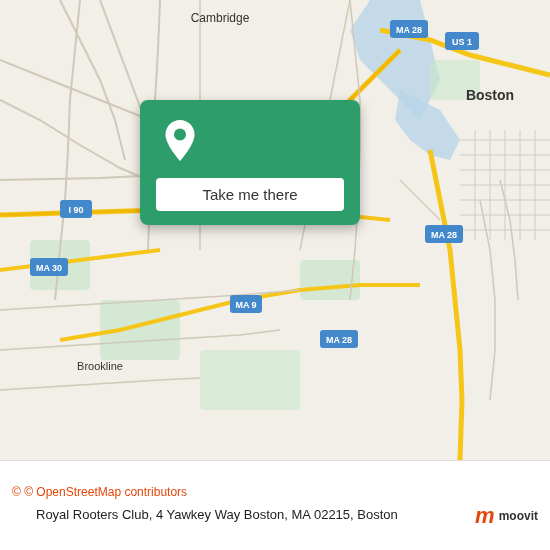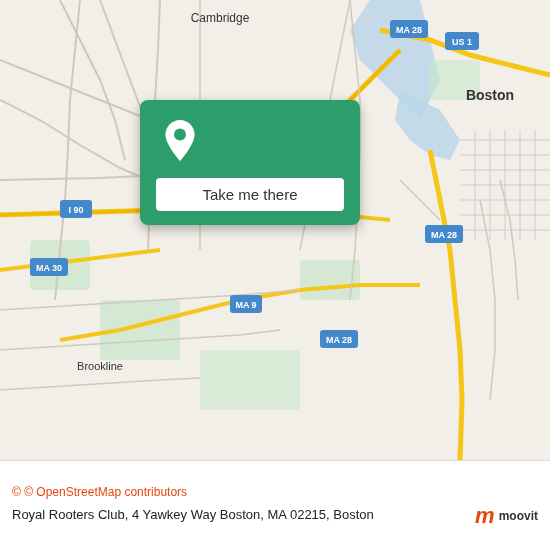--- a/index.html
+++ b/index.html
@@ -91,20 +91,21 @@
       display: flex;
       align-items: center;
       justify-content: space-between;
     }
 
     .location-text {
       font-size: 13px;
       color: #222;
       flex: 1;
       line-height: 1.4;
+      margin-left: 24px;
     }
 
     .moovit-logo {
       display: flex;
       align-items: center;
       gap: 4px;
       flex-shrink: 0;
       margin-left: 10px;
     }
 

